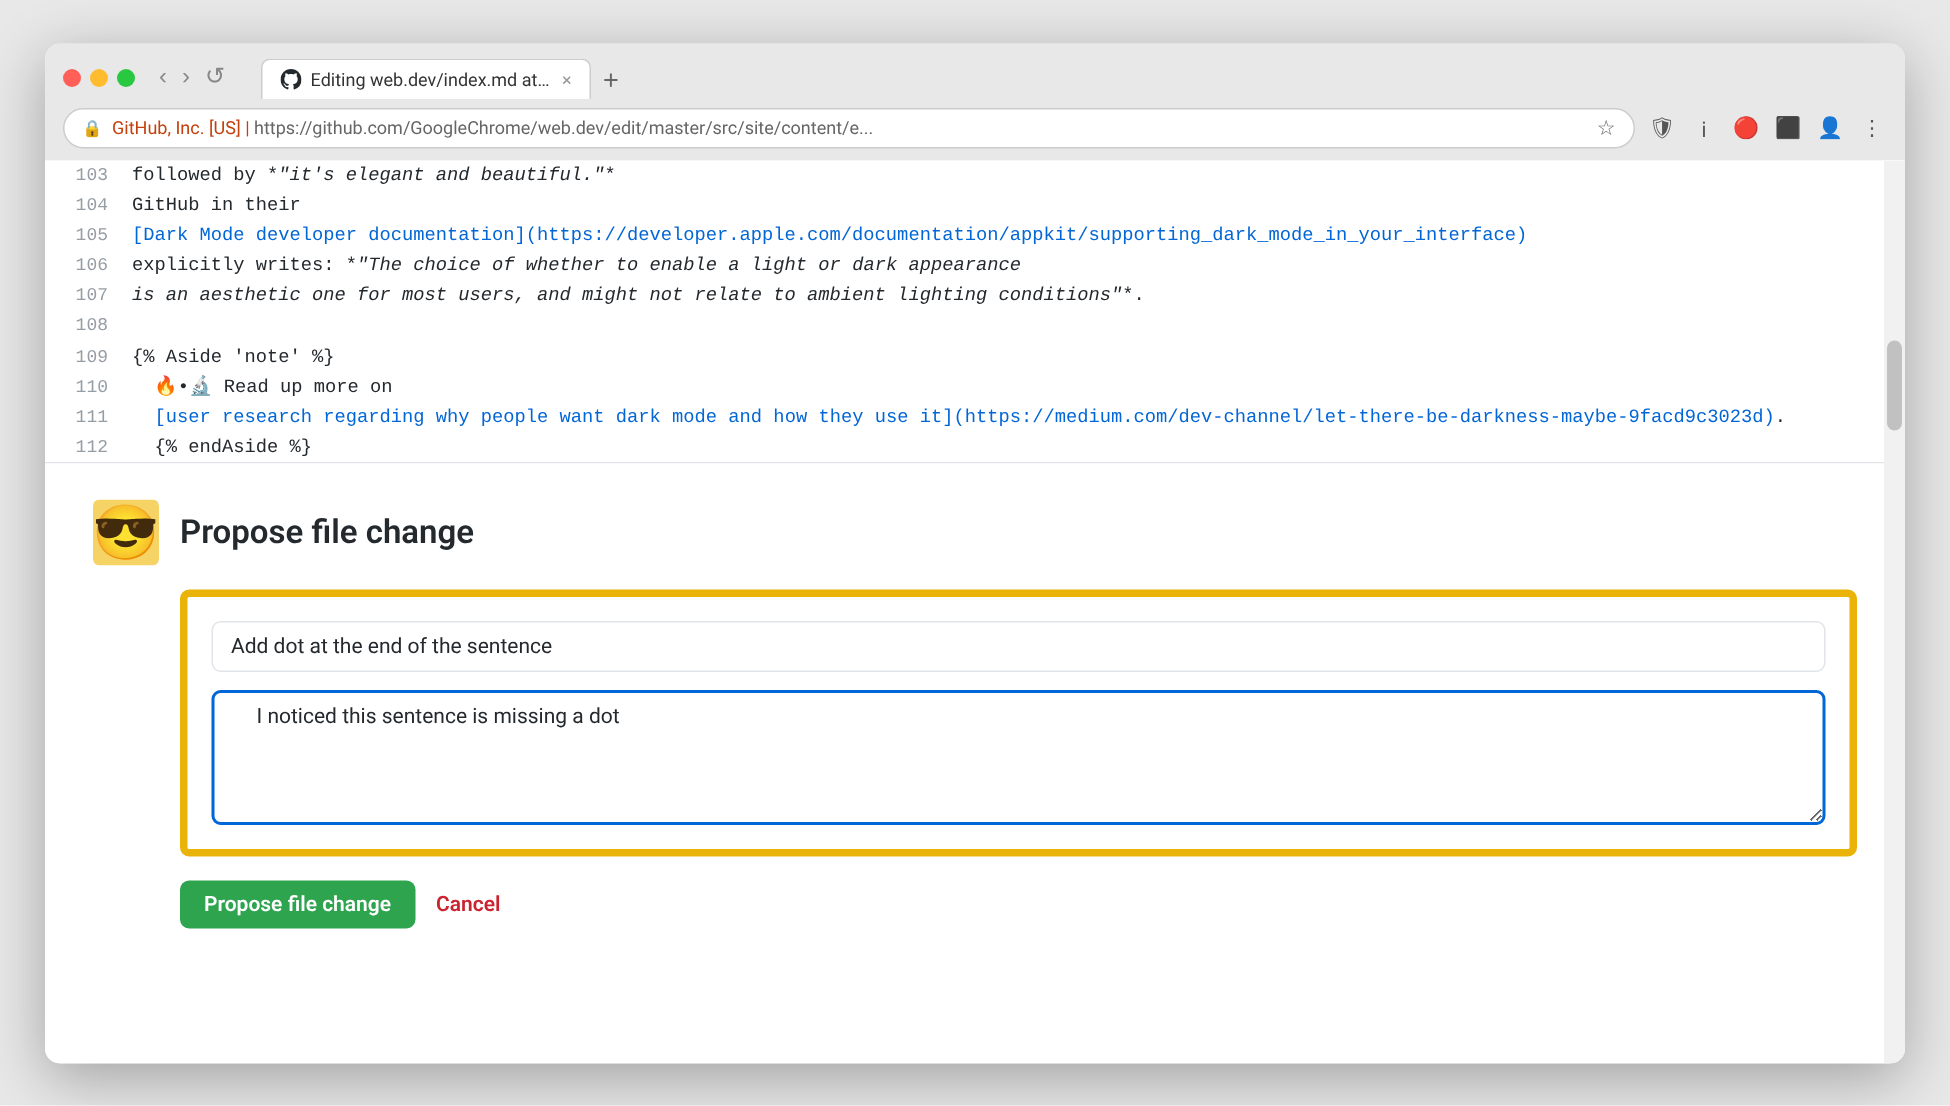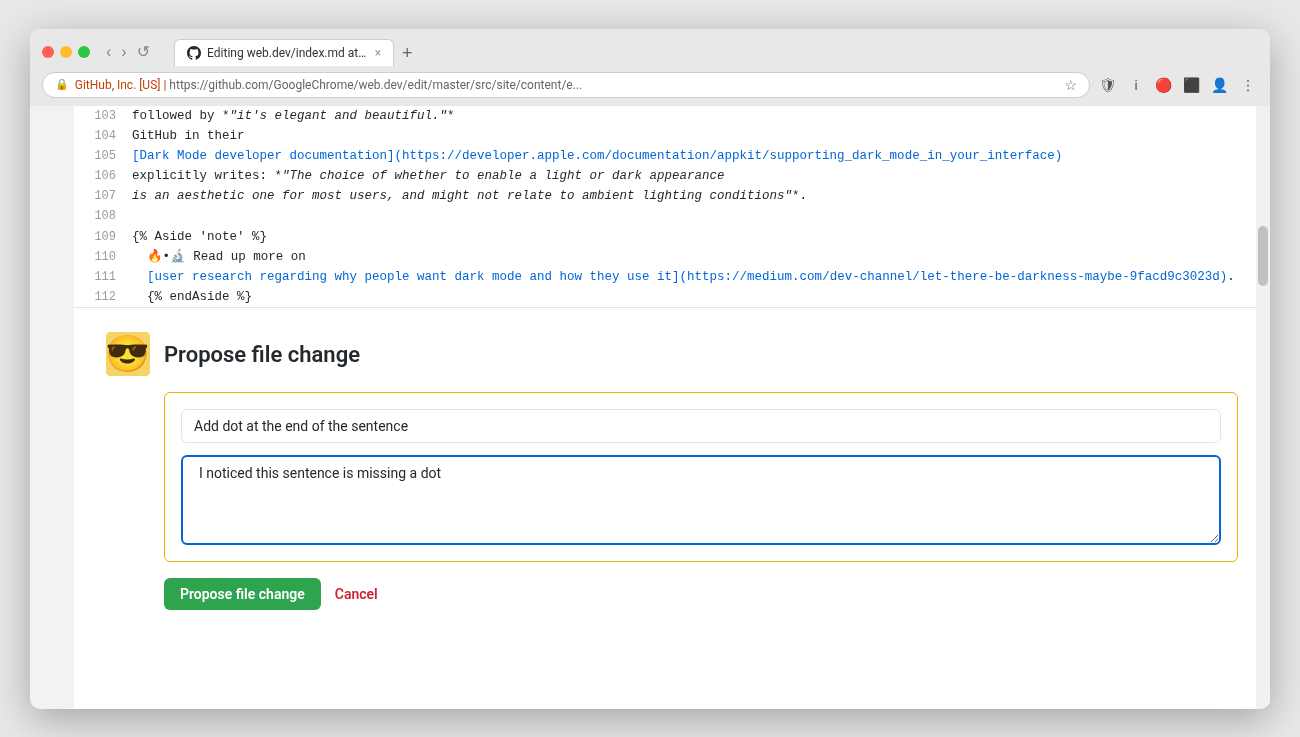--- a/index.html
+++ b/index.html
@@ -189,21 +189,20 @@
     }
 
     
     .page-content {
       flex: 1;
       background: white;
       overflow: hidden;
       display: flex;
       flex-direction: column;
       position: relative;
-      margin-left: 44px;
     }
 
     
     .code-editor {
       background: white;
       padding: 0;
       font-family: 'SFMono-Regular', Consolas, 'Liberation Mono', Menlo, monospace;
       font-size: 12.5px;
       line-height: 1.6;
       border-bottom: 1px solid #e1e4e8;
@@ -274,21 +273,21 @@
     }
 
     .propose-title {
       font-size: 22px;
       font-weight: 600;
       color: #24292e;
     }
 
     .propose-form {
       background: white;
-      border: 1px solid #eab308;
+      border: 5px solid #eab308;
       border-radius: 6px;
       padding: 16px;
       display: flex;
       flex-direction: column;
       gap: 12px;
       margin-left: 58px;
     }
 
     .commit-message-input {
       width: 100%;
@@ -296,21 +295,21 @@
       border: 1px solid #e1e4e8;
       border-radius: 6px;
       font-size: 14px;
       color: #24292e;
       font-family: inherit;
       outline: none;
     }
 
     .commit-description-input {
       width: 100%;
-      padding: 8px 16px;
+      padding: 8px 28px;
       border: 2px solid #0366d6;
       border-radius: 6px;
       font-size: 14px;
       color: #24292e;
       font-family: inherit;
       resize: vertical;
       min-height: 90px;
       outline: none;
     }
 

